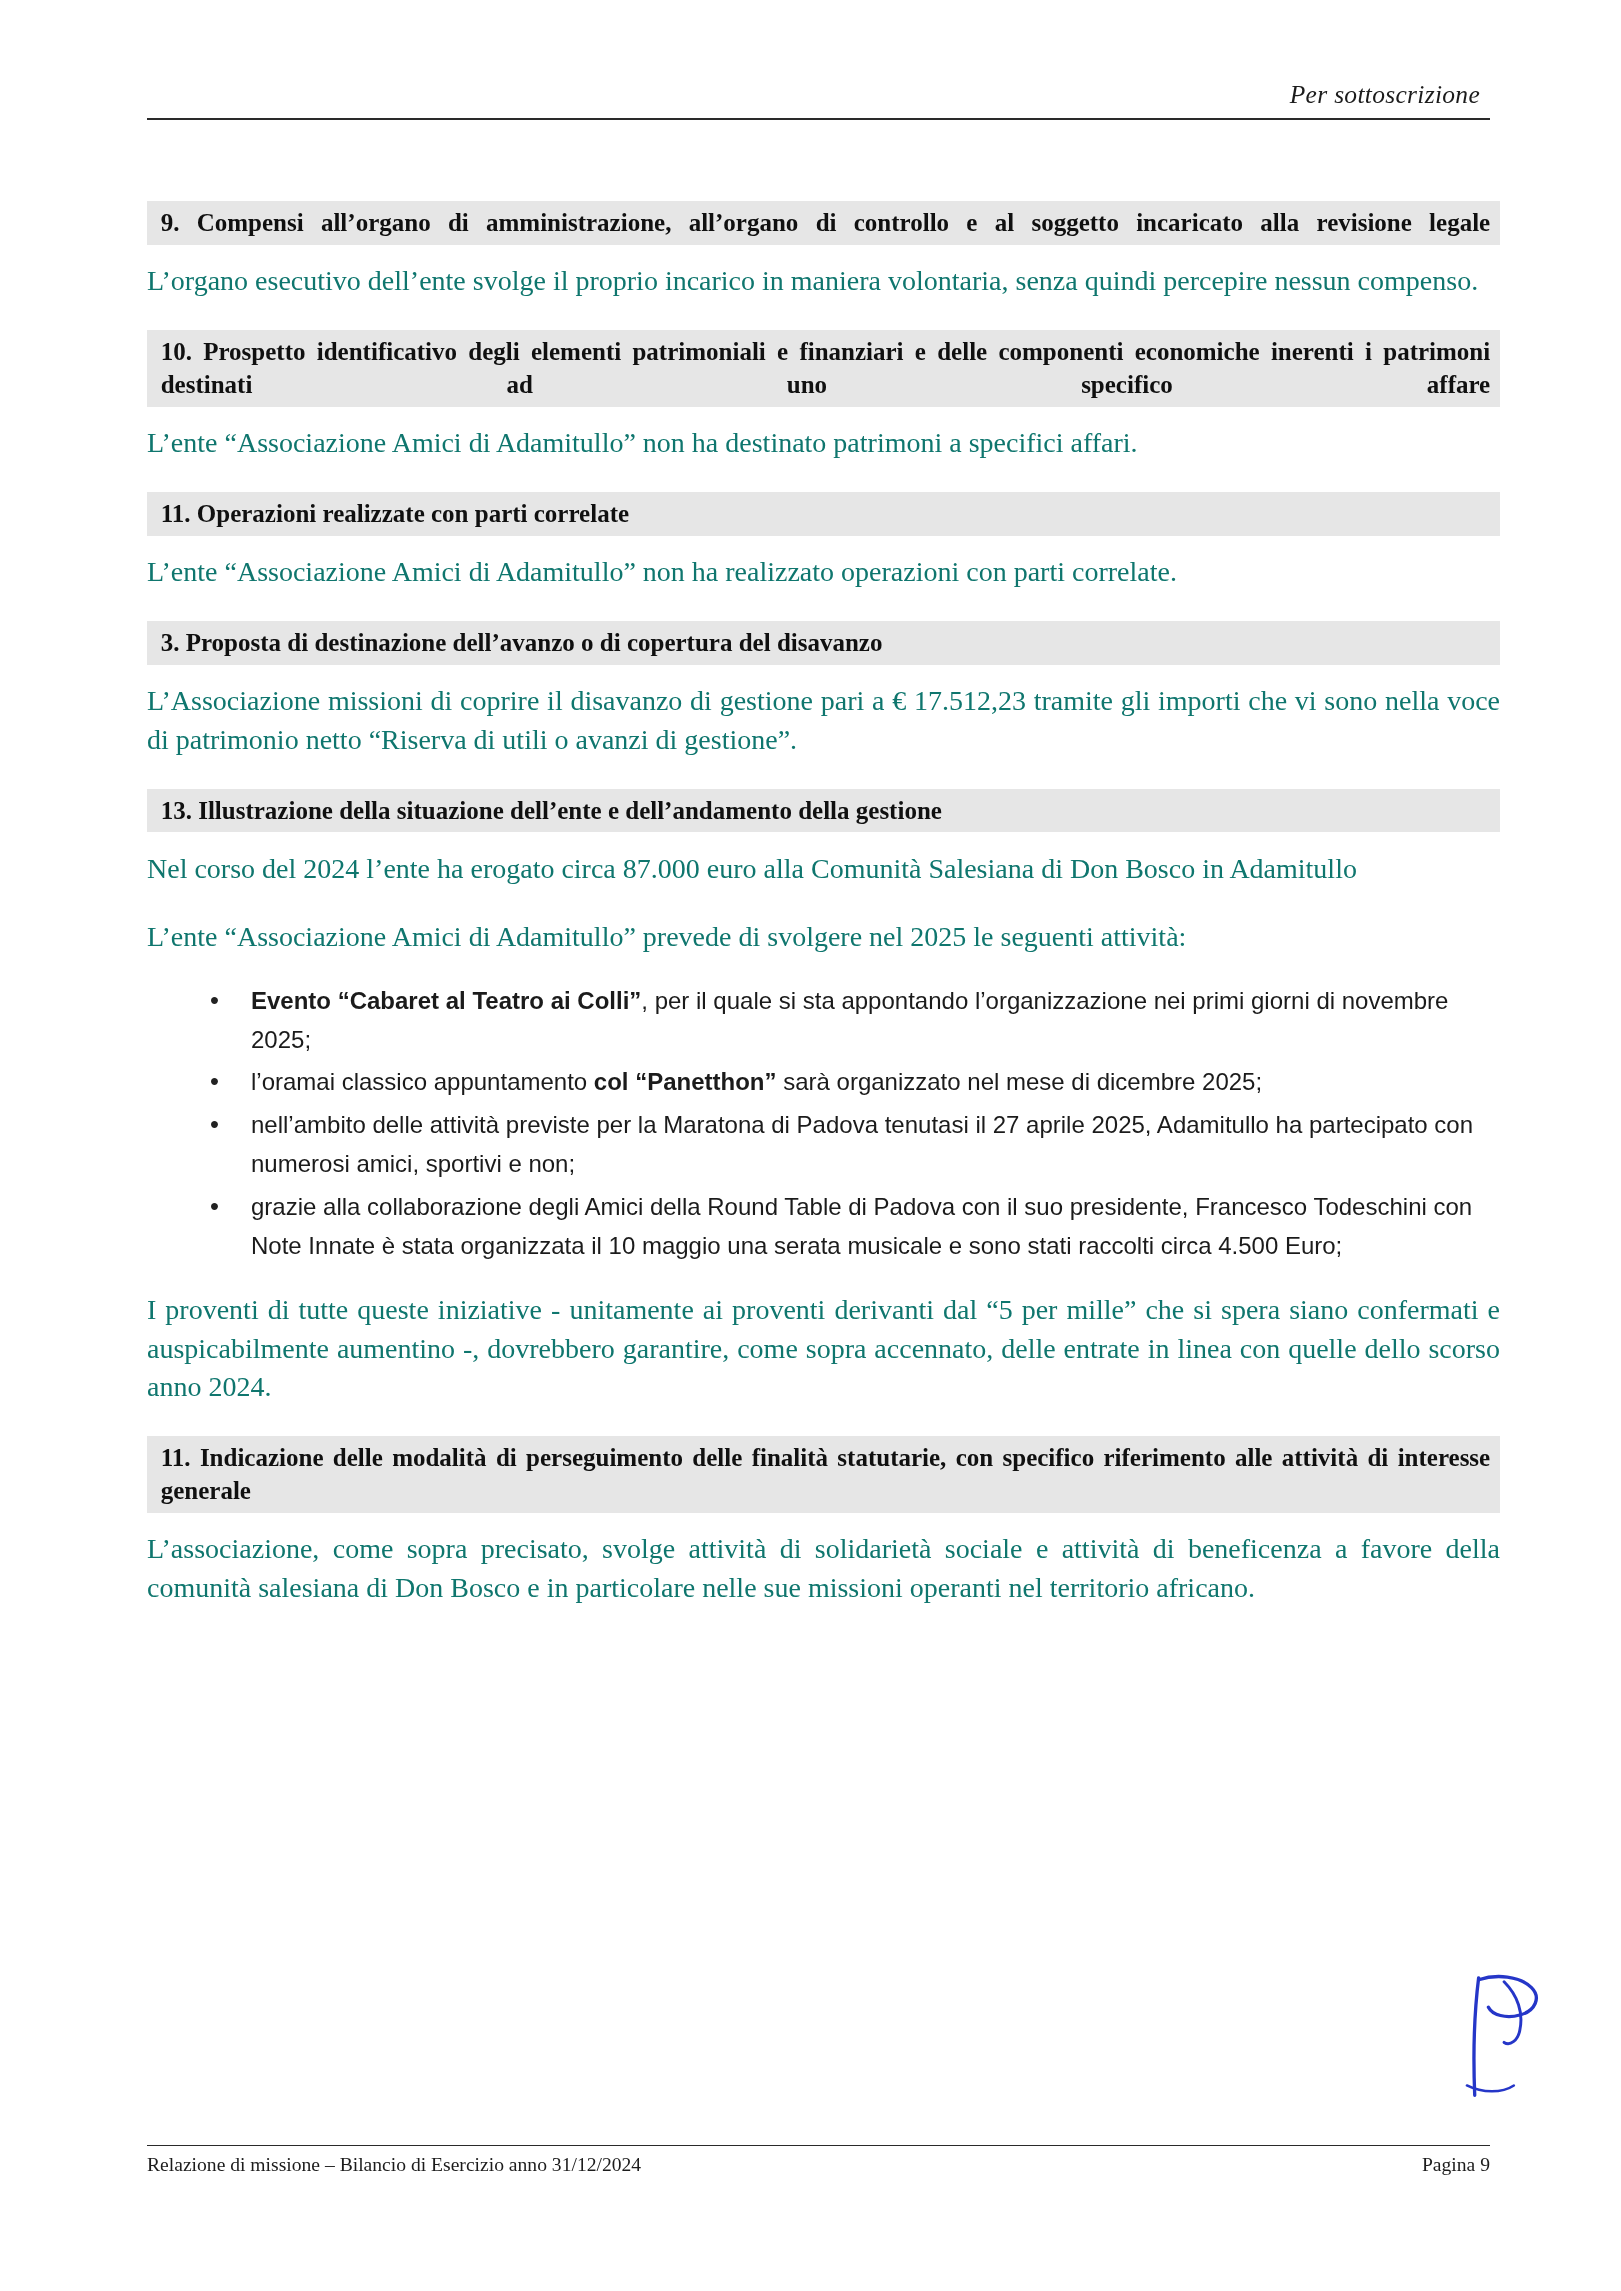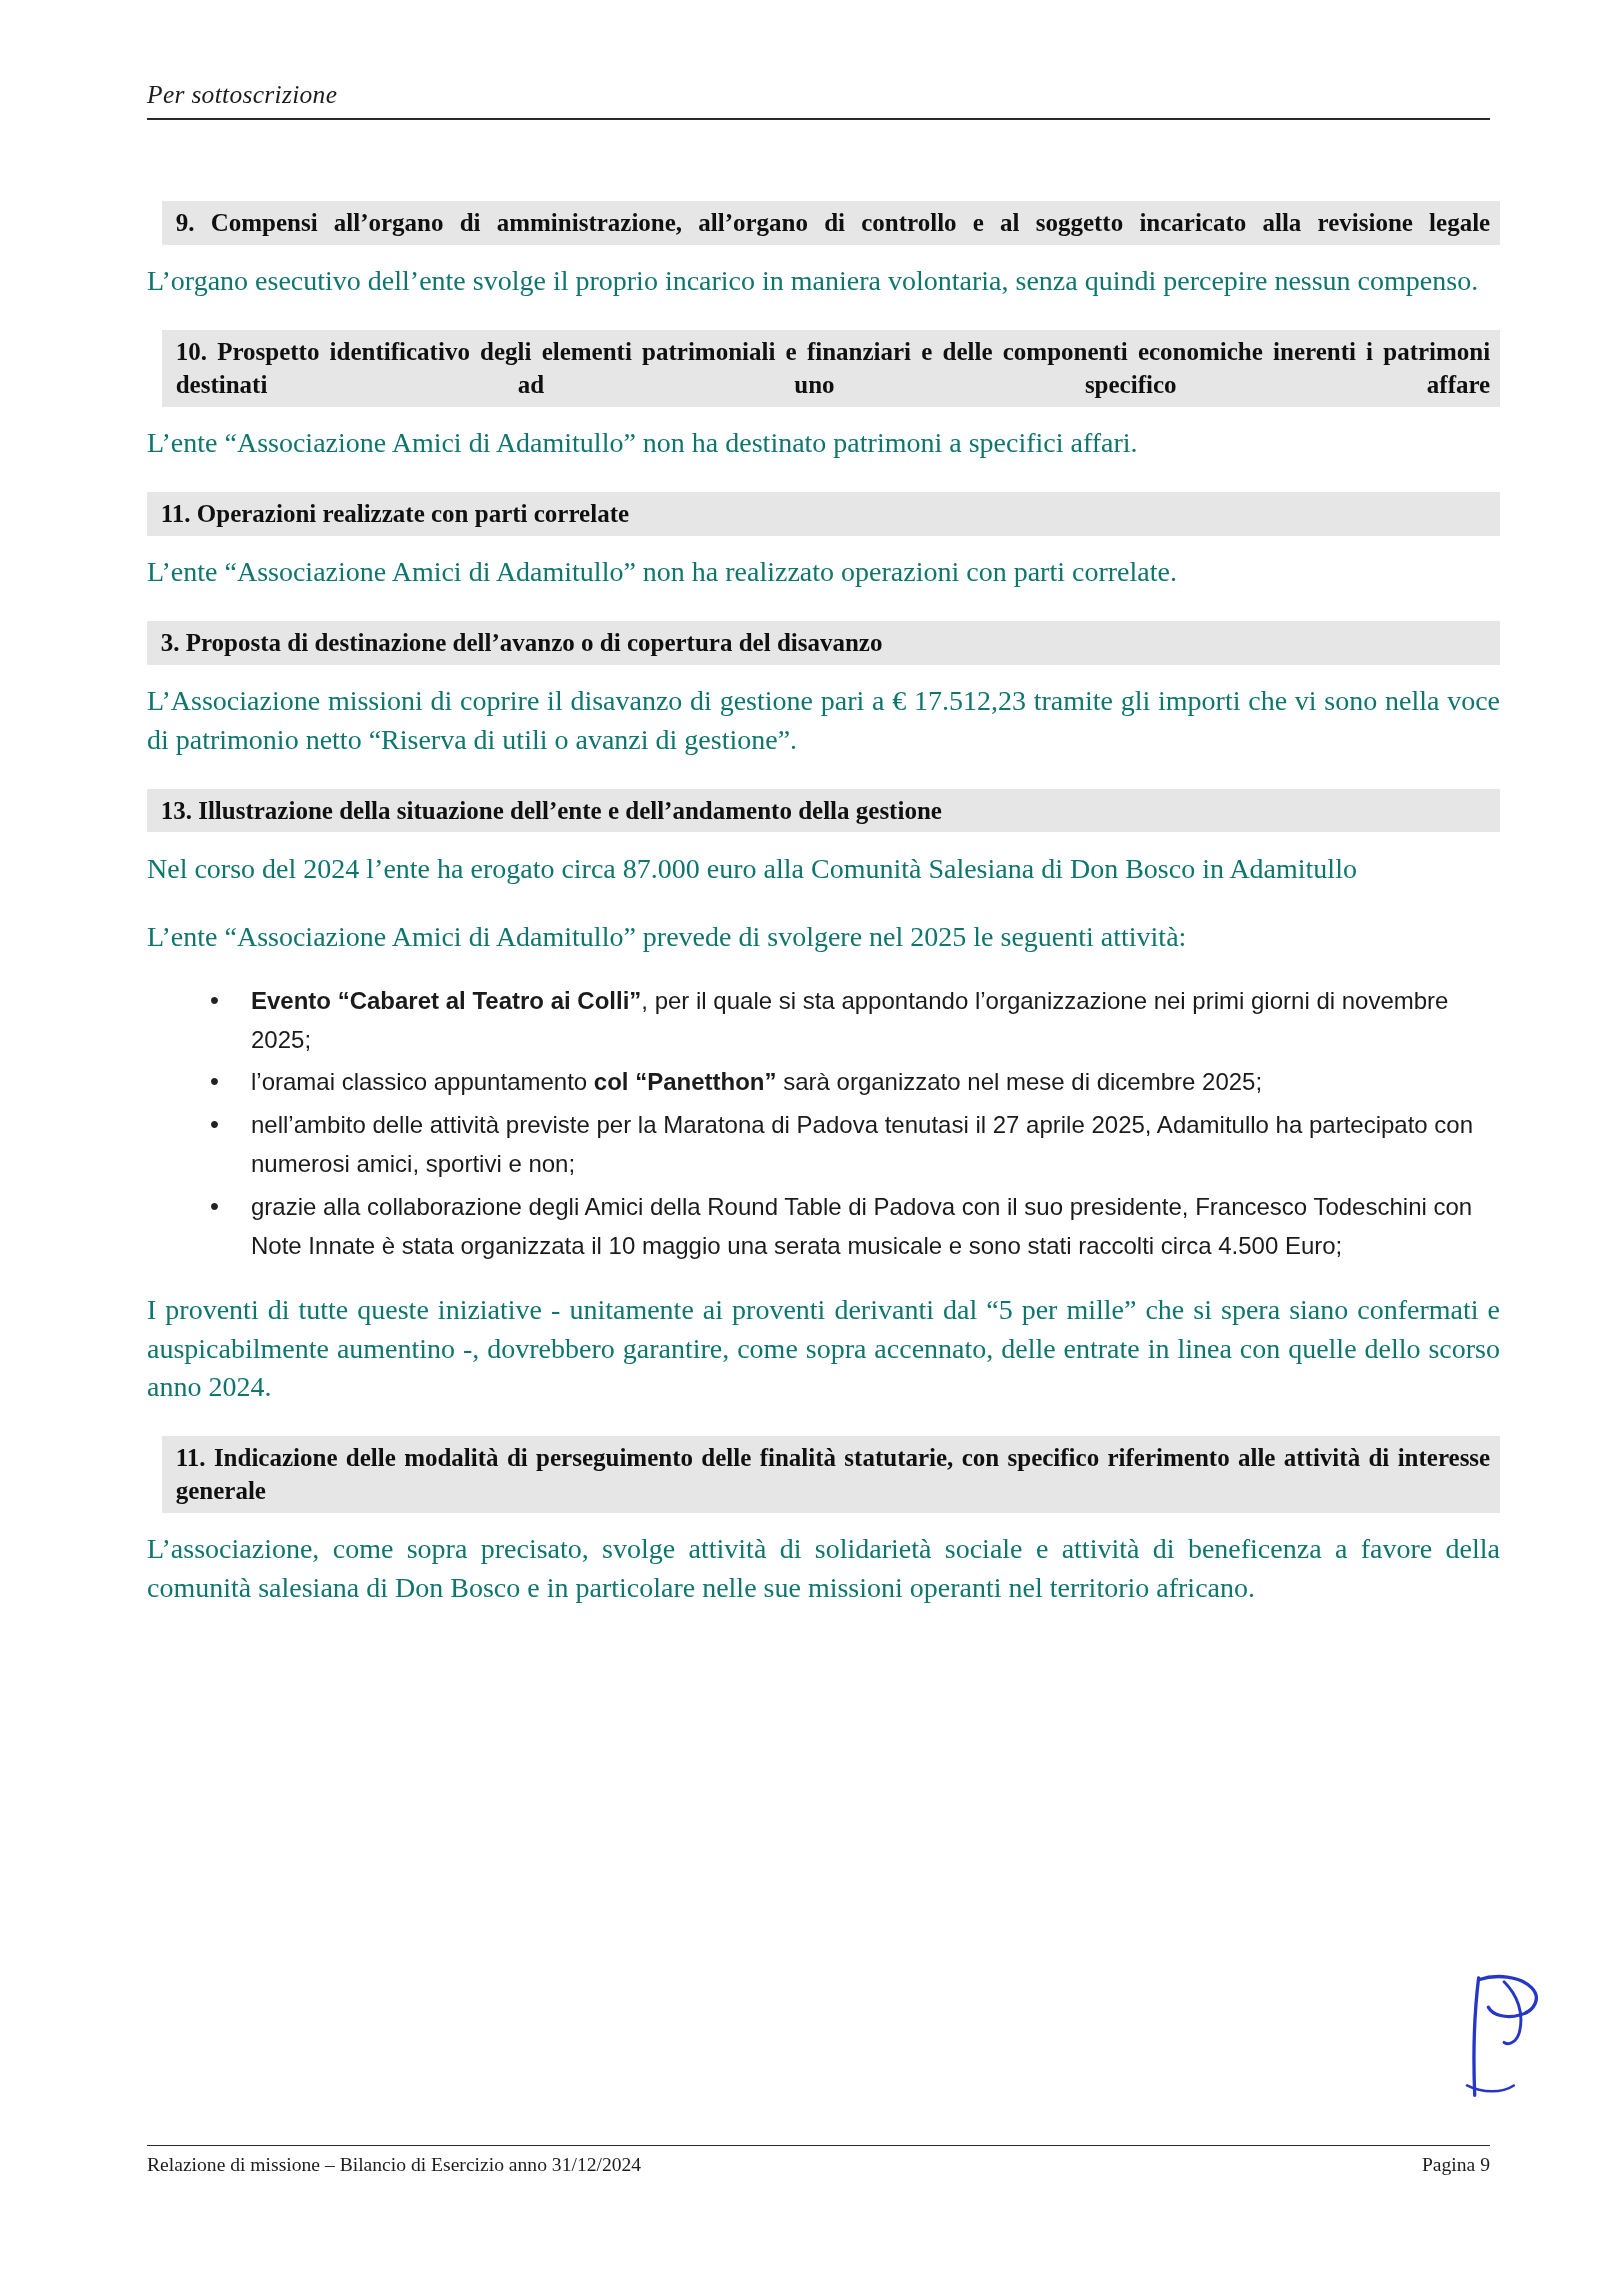--- a/index.html
+++ b/index.html
@@ -18,20 +18,21 @@
   .page {
     position: absolute;
     inset: 0;
     padding: 0;
   }
   .header {
     position: absolute;
     left: 147px;
     top: 80px;
     width: 1333px;
+    text-align: right;
   }
   .header-text {
     font-family: "Liberation Serif", serif;
     font-style: italic;
     font-size: 25.5px;
     color: #1c1c1c;
     letter-spacing: 0.3px;
   }
   .header-rule {
     margin-top: 7.8px;
@@ -52,21 +53,20 @@
     line-height: 1.32;
     padding: 4.9px 9.8px 5.9px 13.7px;
     text-align: justify;
     color: #101010;
     margin: 0 0 5.9px 0;
     box-sizing: border-box;
   }
   .sec-title.justify-spread {
     text-align: justify;
     text-align-last: justify;
-    margin-left: 15px;
   }
   p.body {
     font-family: "Liberation Serif", serif;
     font-size: 28px;
     line-height: 1.38;
     text-align: justify;
     margin: 17.6px 0 29px 0;
     color: #0f766e;
   }
   p.body.tight {

